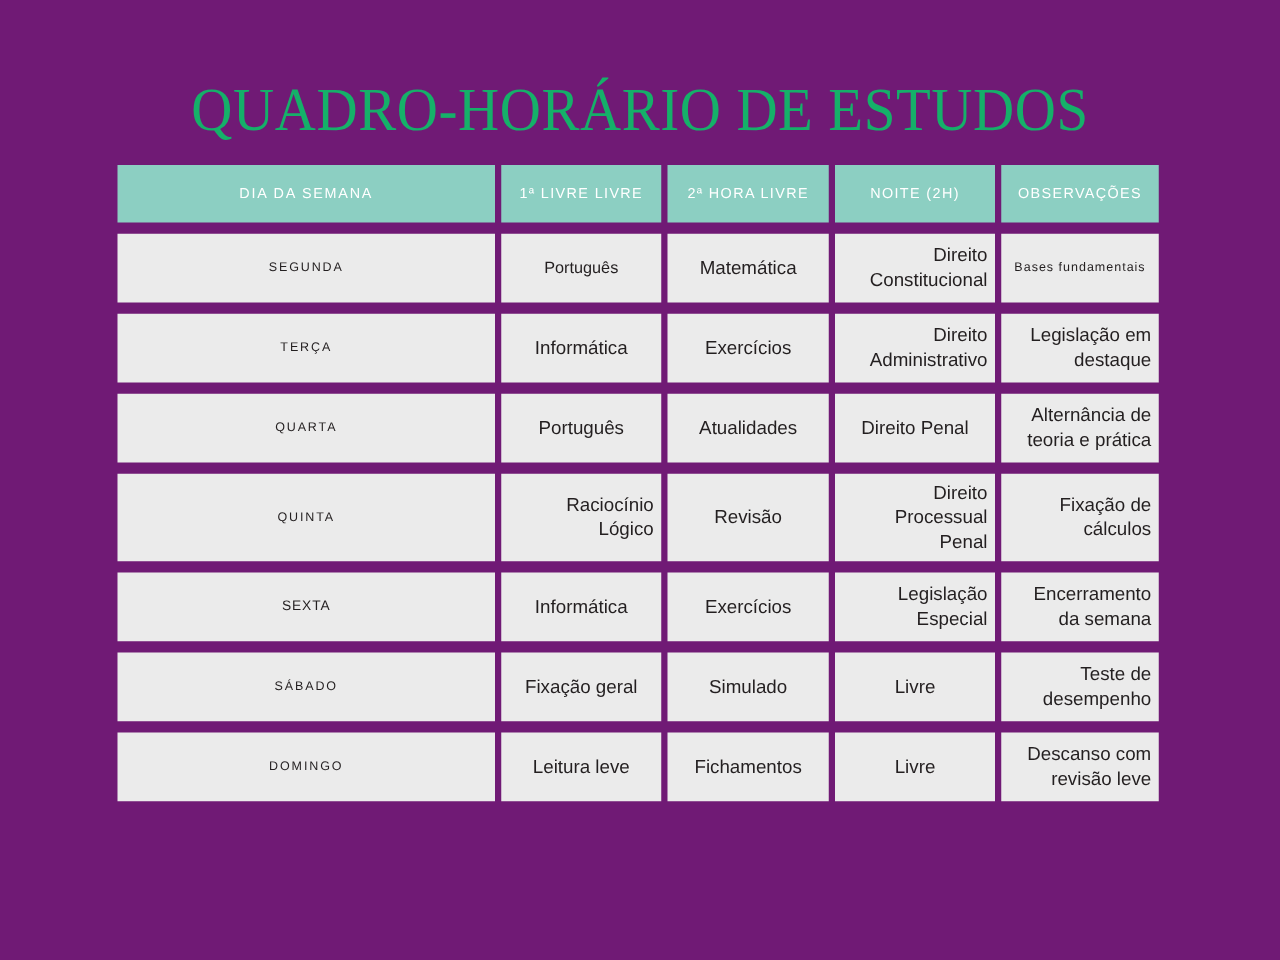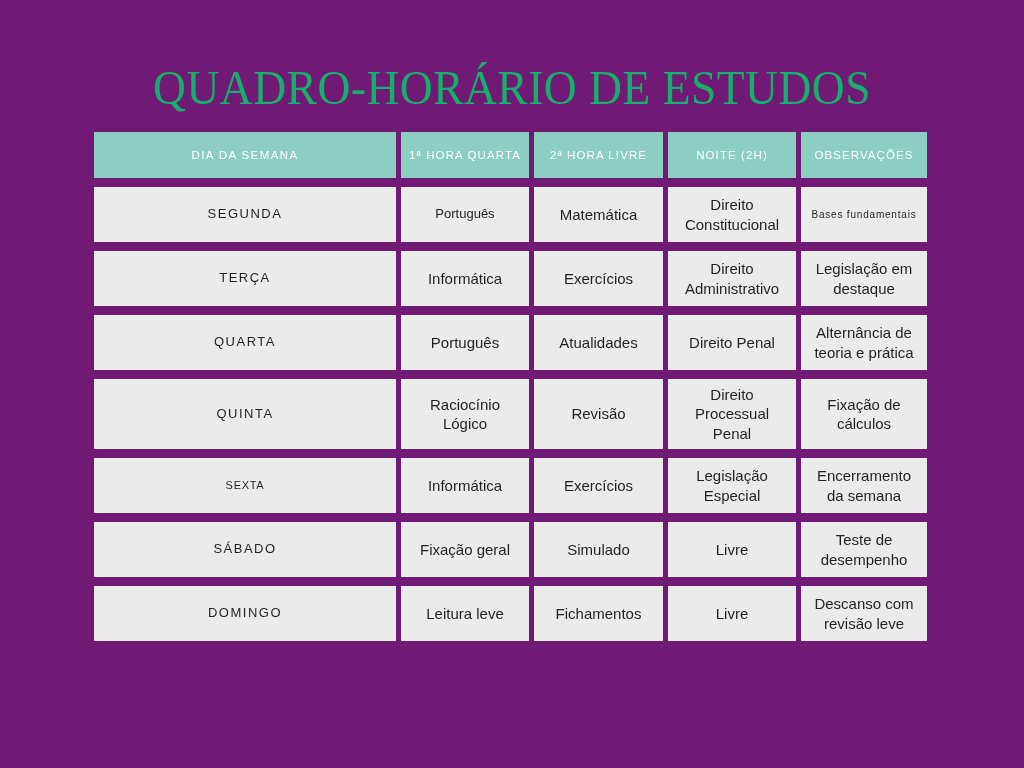--- a/index.html
+++ b/index.html
@@ -55,21 +55,21 @@
   .row {
     display: grid;
     grid-template-columns: 302px 128px 129px 128px 126px;
     column-gap: 5px;
   }
 
   .cell {
     display: flex;
     align-items: center;
     justify-content: center;
-    text-align: center;
+    text-align: right;
     box-sizing: border-box;
     padding: 4px 6px;
     background: #ebebeb;
     color: #231f20;
     font-size: 15px;
     line-height: 1.3;
   }
 
   
   .row-header .cell {
@@ -82,21 +82,21 @@
   }
   .row-header .cell.c0 { letter-spacing: 1.4px; }
 
   
   .row-body .cell { height: 55px; }
   .row-body.tall .cell { height: 70px; }
 
   
   .cell.day {
     letter-spacing: 1.5px;
-    font-size: 13px;
+    font-size: 10px;
   }
   .cell.day.big {
     font-size: 11px;
     letter-spacing: 0.7px;
   }
 
   
   .cell.sm   { font-size: 13px; }
   .cell.xs   { font-size: 10px; letter-spacing: 0.8px; line-height: 1.5; }
 </style>
@@ -104,21 +104,21 @@
 <body>
 
 <div class="page">
 
   <div class="title">QUADRO-HORÁRIO DE ESTUDOS</div>
 
   <div class="table">
 
     <div class="row row-header">
       <div class="cell c0">DIA DA SEMANA</div>
-      <div class="cell c1">1ª HORA QUARTA</div>
+      <div class="cell c1">1ª LIVRE LIVRE</div>
       <div class="cell c2">2ª HORA LIVRE</div>
       <div class="cell c3">NOITE (2H)</div>
       <div class="cell c4">OBSERVAÇÕES</div>
     </div>
 
     <div class="row row-body">
       <div class="cell day">SEGUNDA</div>
       <div class="cell sm">Português</div>
       <div class="cell">Matemática</div>
       <div class="cell">Direito Constitucional</div>

